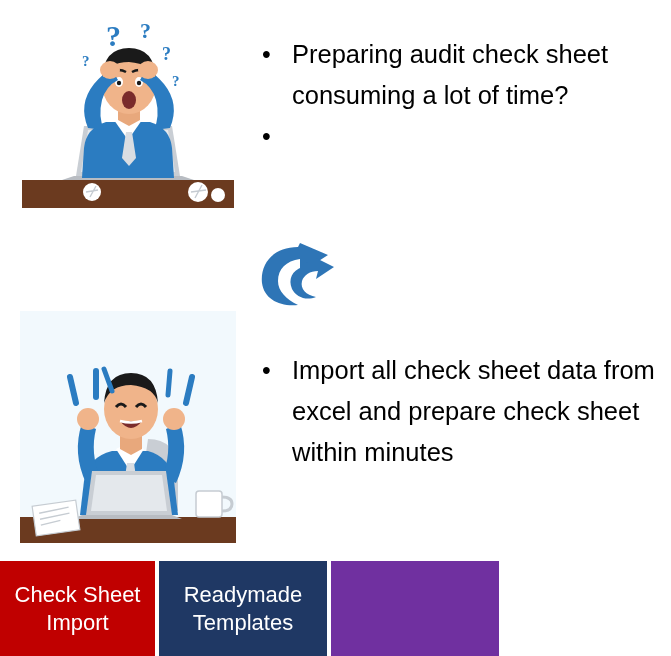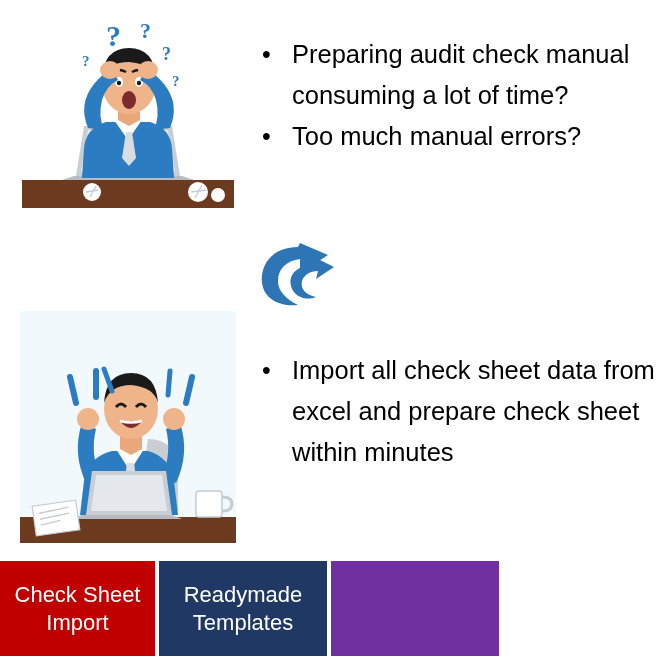--- a/index.html
+++ b/index.html
@@ -168,25 +168,24 @@
       <text x="118" y="30" font-family="Liberation Serif, serif" font-size="22" font-weight="bold" fill="#2b7cc1">?</text>
       <text x="140" y="52" font-family="Liberation Serif, serif" font-size="18" font-weight="bold" fill="#2b7cc1">?</text>
       <text x="60" y="58" font-family="Liberation Serif, serif" font-size="15" font-weight="bold" fill="#2b7cc1">?</text>
       <text x="150" y="78" font-family="Liberation Serif, serif" font-size="15" font-weight="bold" fill="#2b7cc1">?</text>
     </svg>
   </div>
 
   <ul class="bullet-list" id="top-bullets">
     <li>
       <span class="bullet-dot">•</span>
-      <span>Preparing audit check manual consuming a lot of time?</span>
+      <span>Preparing audit check sheet consuming a lot of time?</span>
     </li>
     <li>
       <span class="bullet-dot">•</span>
-      <span>Too much manual errors?</span>
     </li>
   </ul>
 </div>
 
 <div id="transition-arrow">
   <svg width="80" height="66" viewBox="0 0 80 66">
     <path d="M40 4 C14 4 2 22 4 40 C6 56 22 64 40 62 C28 56 20 48 20 38 C20 26 28 18 42 16 L42 30 L70 12 L42 0 Z" fill="#2e75b6"></path>
     <path d="M44 24 C34 28 30 36 34 46 C38 54 48 58 58 54 C48 52 42 46 44 38 C46 32 52 28 60 28 L58 36 L76 24 L56 14 Z" fill="#2e75b6"></path>
   </svg>
 </div>

